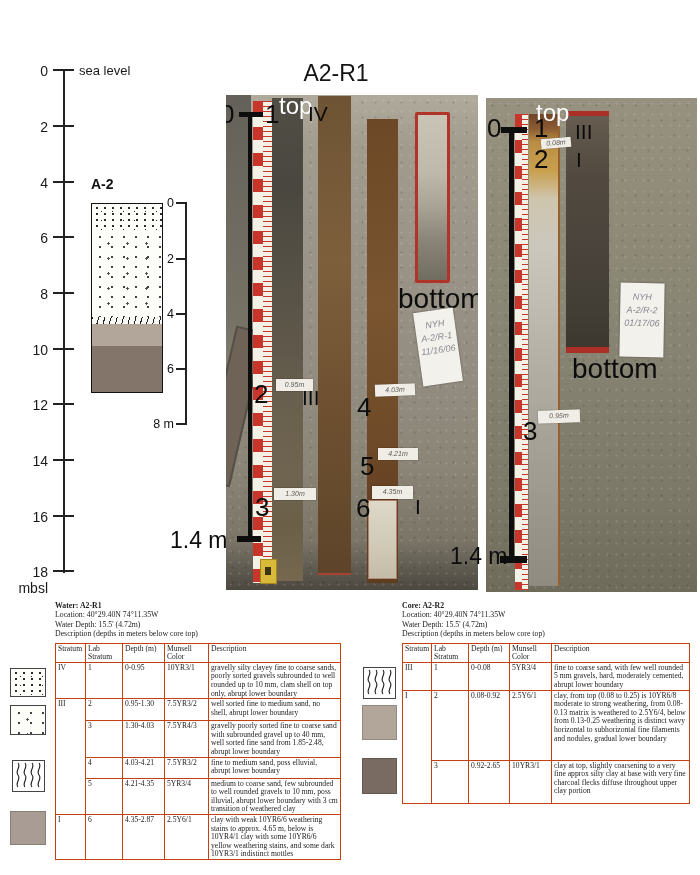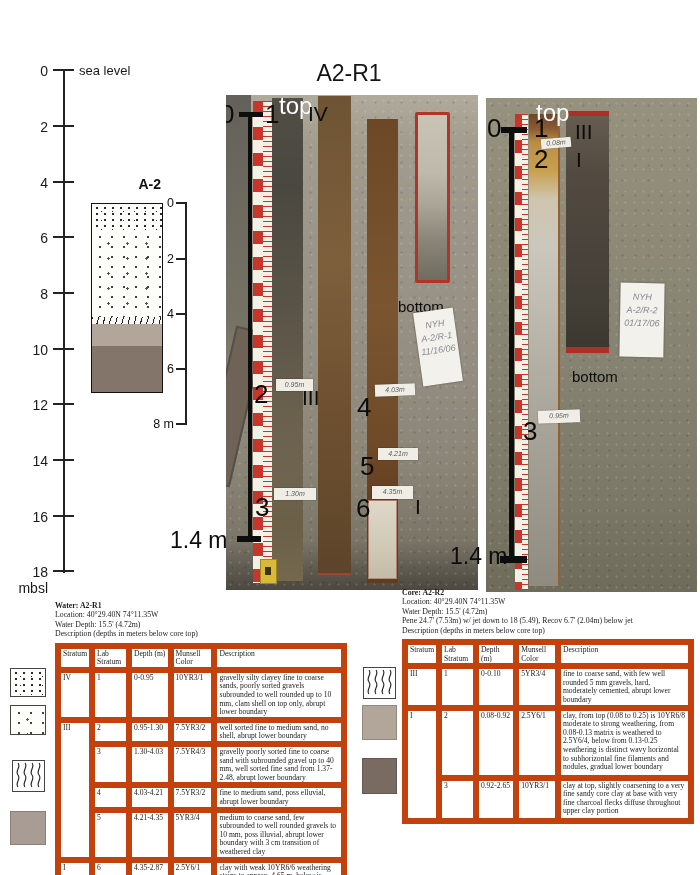--- a/index.html
+++ b/index.html
@@ -7,21 +7,21 @@
           font-family:"Liberation Sans",sans-serif;color:#111;}
   
   .page-title{position:absolute;left:0;top:6px;width:700px;text-align:center;
               font-size:37px;letter-spacing:1px;color:#141414;}
   
   .ds-line{position:absolute;left:63px;top:70px;width:2px;height:503px;background:#222;}
   .ds-tick{position:absolute;left:53px;width:21px;height:2px;background:#222;}
   .ds-lab{position:absolute;left:0px;width:48px;text-align:right;font-size:14px;color:#1a1a1a;}
   .ds-sea{position:absolute;left:79px;top:63px;font-size:13px;color:#1a1a1a;}
   
-  .col-label{position:absolute;left:91px;top:176px;width:70px;text-align:right;
+  .col-label{position:absolute;left:91px;top:176px;width:70px;text-align:left;
              font-weight:bold;font-size:14px;}
   .col-box{position:absolute;left:91px;top:203px;width:70px;height:188px;border:1.5px solid #111;background:#fff;}
   .layer{position:absolute;left:0;width:100%;}
   .lb{border-bottom:1px solid #222;}
   .stipple-dense{background-color:#fdfdfa;background-image:
       radial-gradient(circle,#2b2b2b .8px,transparent 1px),
       radial-gradient(circle,#2b2b2b .6px,transparent .8px);
       background-size:8px 6px,11px 9px;background-position:1px 1px,4px 3px;}
   .stipple-light{background-color:#fdfdfa;background-image:
       radial-gradient(circle,#3a3a3a .7px,transparent .9px),
@@ -68,35 +68,35 @@
   .s-d{border:3px solid #b13429;border-radius:2px;
      background:linear-gradient(180deg,#c9c4b6 0%,#beb9ab 35%,#a9a496 55%,#8b8679 75%,#716c60 100%);}
   .s-e{background:linear-gradient(180deg,#6e4429 0%,#8a5a32 3%,#b98e44 6%,#c9a04e 12%,#cfc5ae 18%,#cbc7bd 28%,#c0bcb2 40%,#b1ada3 55%,#a5a197 70%,#9a968c 85%,#8f8b81 100%);
      border-right:2px solid #95612e;}
   .s-f{background:linear-gradient(180deg,#665c50 0%,#524a40 25%,#4a443c 55%,#423d35 85%,#3c3830 100%);
      border-top:5px solid #ab2f26;border-bottom:6px solid #ab2f26;}
   
   .pnum{position:absolute;font-size:26px;color:#0c0c0c;}
   .proman{position:absolute;font-size:21px;color:#0c0c0c;font-weight:500;}
   .ptop{position:absolute;font-size:24px;color:#fff;}
-  .pbottom{position:absolute;font-size:15px;color:#0c0c0c;margin-top:15px;}
+  .pbottom{position:absolute;font-size:28px;color:#0c0c0c;}
   .dtag{position:absolute;background:#efede5;color:#5a5a58;font-size:7px;font-style:italic;
      text-align:center;box-shadow:0 0 1px rgba(0,0,0,.6);line-height:11px;}
   .paper{position:absolute;background:#f3f1ec;box-shadow:0 0 2px rgba(0,0,0,.5);
      color:#8a8890;font-size:9px;font-style:italic;text-align:center;padding-top:8px;line-height:13px;}
   .tape{position:absolute;background:#d8b93a;border:1px solid #a3871f;}
   .tape:after{content:"";position:absolute;left:4px;top:7px;width:6px;height:8px;background:#3c3413;}
   .len-label{position:absolute;font-size:23px;color:#0c0c0c;z-index:5;}
   
   .tblock{position:absolute;font-family:"Liberation Serif",serif;color:#1c1c1c;}
   .tinfo{font-size:7.8px;line-height:9.4px;margin-bottom:4px;}
   .tinfo .b{font-weight:bold;}
   table.ctable{border-collapse:collapse;table-layout:fixed;
      font-size:7.6px;line-height:8.6px;font-family:"Liberation Serif",serif;}
-  table.ctable th,table.ctable td{border:6px solid #c2410c;vertical-align:top;
+  table.ctable th,table.ctable td{border:1px solid #c2410c;vertical-align:top;
      padding:1px 2px 0 2px;text-align:left;font-weight:normal;overflow:hidden;}
   table.ctable{border:1.5px solid #444;}
   td.strat,th.strat{border-right:3px double #555;}
   
   .sw{position:absolute;border:1px solid #444;}
   .sw-solid1{background:#a89c94;border-color:#8a8078;}
   .sw-solid2{background:#b2a69a;border-color:#94897e;}
   .sw-solid3{background:#7a6b62;border-color:#655850;}
   .sw svg{display:block;}
 </style>
@@ -146,21 +146,21 @@
     <div class="cs-tick" style="top:313px"></div>
     <div class="cs-tick" style="top:368px"></div>
     <div class="cs-tick" style="top:423px"></div>
     <div class="cs-lab" style="top:196px">0</div>
     <div class="cs-lab" style="top:252px">2</div>
     <div class="cs-lab" style="top:307px">4</div>
     <div class="cs-lab" style="top:362px">6</div>
     <div class="cs-lab" style="top:417px">8 m</div>
   </div>
 
-  <div class="ph-title" style="left:223px;top:60px;width:252px">A2-R1</div>
+  <div class="ph-title" style="left:210px;top:60px;width:252px">A2-R1</div>
 
   <div class="photo photo-r1">
     <div class="speckle"></div>
     <div class="r1-edge"></div>
     <div class="r1-board"></div>
 
     <div class="ruler" style="left:27px;top:6px;width:21px;height:482px">
       <div class="redband" style="width:10px"></div>
       <div class="tickband" style="left:10px;width:11px"></div>
     </div>
@@ -278,21 +278,21 @@
           <td class="strat" rowspan="4">III</td>
           <td>2</td>
           <td>0.95-1.30</td>
           <td>7.5YR3/2</td>
           <td>well sorted fine to medium sand, no shell, abrupt lower boundary</td>
         </tr>
         <tr style="height:31px">
           <td>3</td>
           <td>1.30-4.03</td>
           <td>7.5YR4/3</td>
-          <td>gravelly poorly sorted fine to coarse sand with subrounded gravel up to 40 mm, well sorted fine sand from 1.37-2.48, abrupt lower boundary</td>
+          <td>gravelly poorly sorted fine to coarse sand with subrounded gravel up to 40 mm, well sorted fine sand from 1.85-2.48, abrupt lower boundary</td>
         </tr>
         <tr style="height:21px">
           <td>4</td>
           <td>4.03-4.21</td>
           <td>7.5YR3/2</td>
           <td>fine to medium sand, poss elluvial, abrupt lower boundary</td>
         </tr>
         <tr style="height:36px">
           <td>5</td>
           <td>4.21-4.35</td>
@@ -303,26 +303,25 @@
           <td class="strat">I</td>
           <td>6</td>
           <td>4.35-2.87</td>
           <td>2.5Y6/1</td>
           <td>clay with weak 10YR6/6 weathering stains to approx. 4.65 m, below is 10YR4/1 clay with some 10YR6/6 yellow weathering stains, and some dark 10YR3/1 indistinct mottles</td>
         </tr>
       </tbody>
     </table>
   </div>
 
-  <div class="tblock" style="left:402px;top:588px;width:292px">
+  <div class="tblock" style="left:402px;top:601px;width:292px">
     <div class="tinfo">
       <div class="b">Core: A2-R2</div>
       <div>Location: 40°29.40N 74°11.35W</div>
       <div>Water Depth: 15.5' (4.72m)</div>
-      <div>Pene 24.7' (7.53m) w/ jet down to 18 (5.49), Recov 6.7' (2.04m) below jet</div>
       <div>Description (depths in meters below core top)</div>
     </div>
     <table class="ctable">
       <colgroup>
           <col style="width:27px">
           <col style="width:37px">
           <col style="width:41px">
           <col style="width:42px">
           <col style="width:138px">
         </colgroup>
@@ -332,36 +331,36 @@
           <th>Lab Stratum</th>
           <th>Depth (m)</th>
           <th>Munsell Color</th>
           <th>Description</th>
         </tr>
       </thead>
       <tbody>
         <tr style="height:25px">
           <td class="strat">III</td>
           <td>1</td>
-          <td>0-0.10</td>
+          <td>0-0.08</td>
           <td>5YR3/4</td>
           <td>fine to coarse sand, with few well rounded 5 mm gravels, hard, moderately cemented, abrupt lower boundary</td>
         </tr>
         <tr style="height:70px">
           <td class="strat" rowspan="2">I</td>
           <td>2</td>
           <td>0.08-0.92</td>
           <td>2.5Y6/1</td>
           <td>clay, from top (0.08 to 0.25) is 10YR6/8 moderate to strong weathering, from 0.08-0.13 matrix is weathered to 2.5Y6/4, below from 0.13-0.25 weathering is distinct wavy horizontal to subhorizontal fine filaments and nodules, gradual lower boundary</td>
         </tr>
         <tr style="height:43px">
           <td>3</td>
           <td>0.92-2.65</td>
           <td>10YR3/1</td>
-          <td>clay at top, slightly coarsening to a very fine sandy core clay at base with very fine charcoal flecks diffuse throughout upper clay portion</td>
+          <td>clay at top, slightly coarsening to a very fine approx silty clay at base with very fine charcoal flecks diffuse throughout upper clay portion</td>
         </tr>
       </tbody>
     </table>
   </div>
 
   <div class="sw stipple-dense" style="left:10px;top:668px;width:34px;height:27px"></div>
   <div class="sw stipple-light" style="left:10px;top:705px;width:34px;height:28px"></div>
   <div class="sw" style="left:12px;top:760px;width:31px;height:30px;background:#fff">
     <svg width="31" height="30" viewBox="0 0 31 30">
       <path d="M5 2c3.5 4-3.5 8 0 12c3.5 4-3.5 8 0 12" stroke="#1a1a1a" stroke-width="1.1" fill="none"></path>

